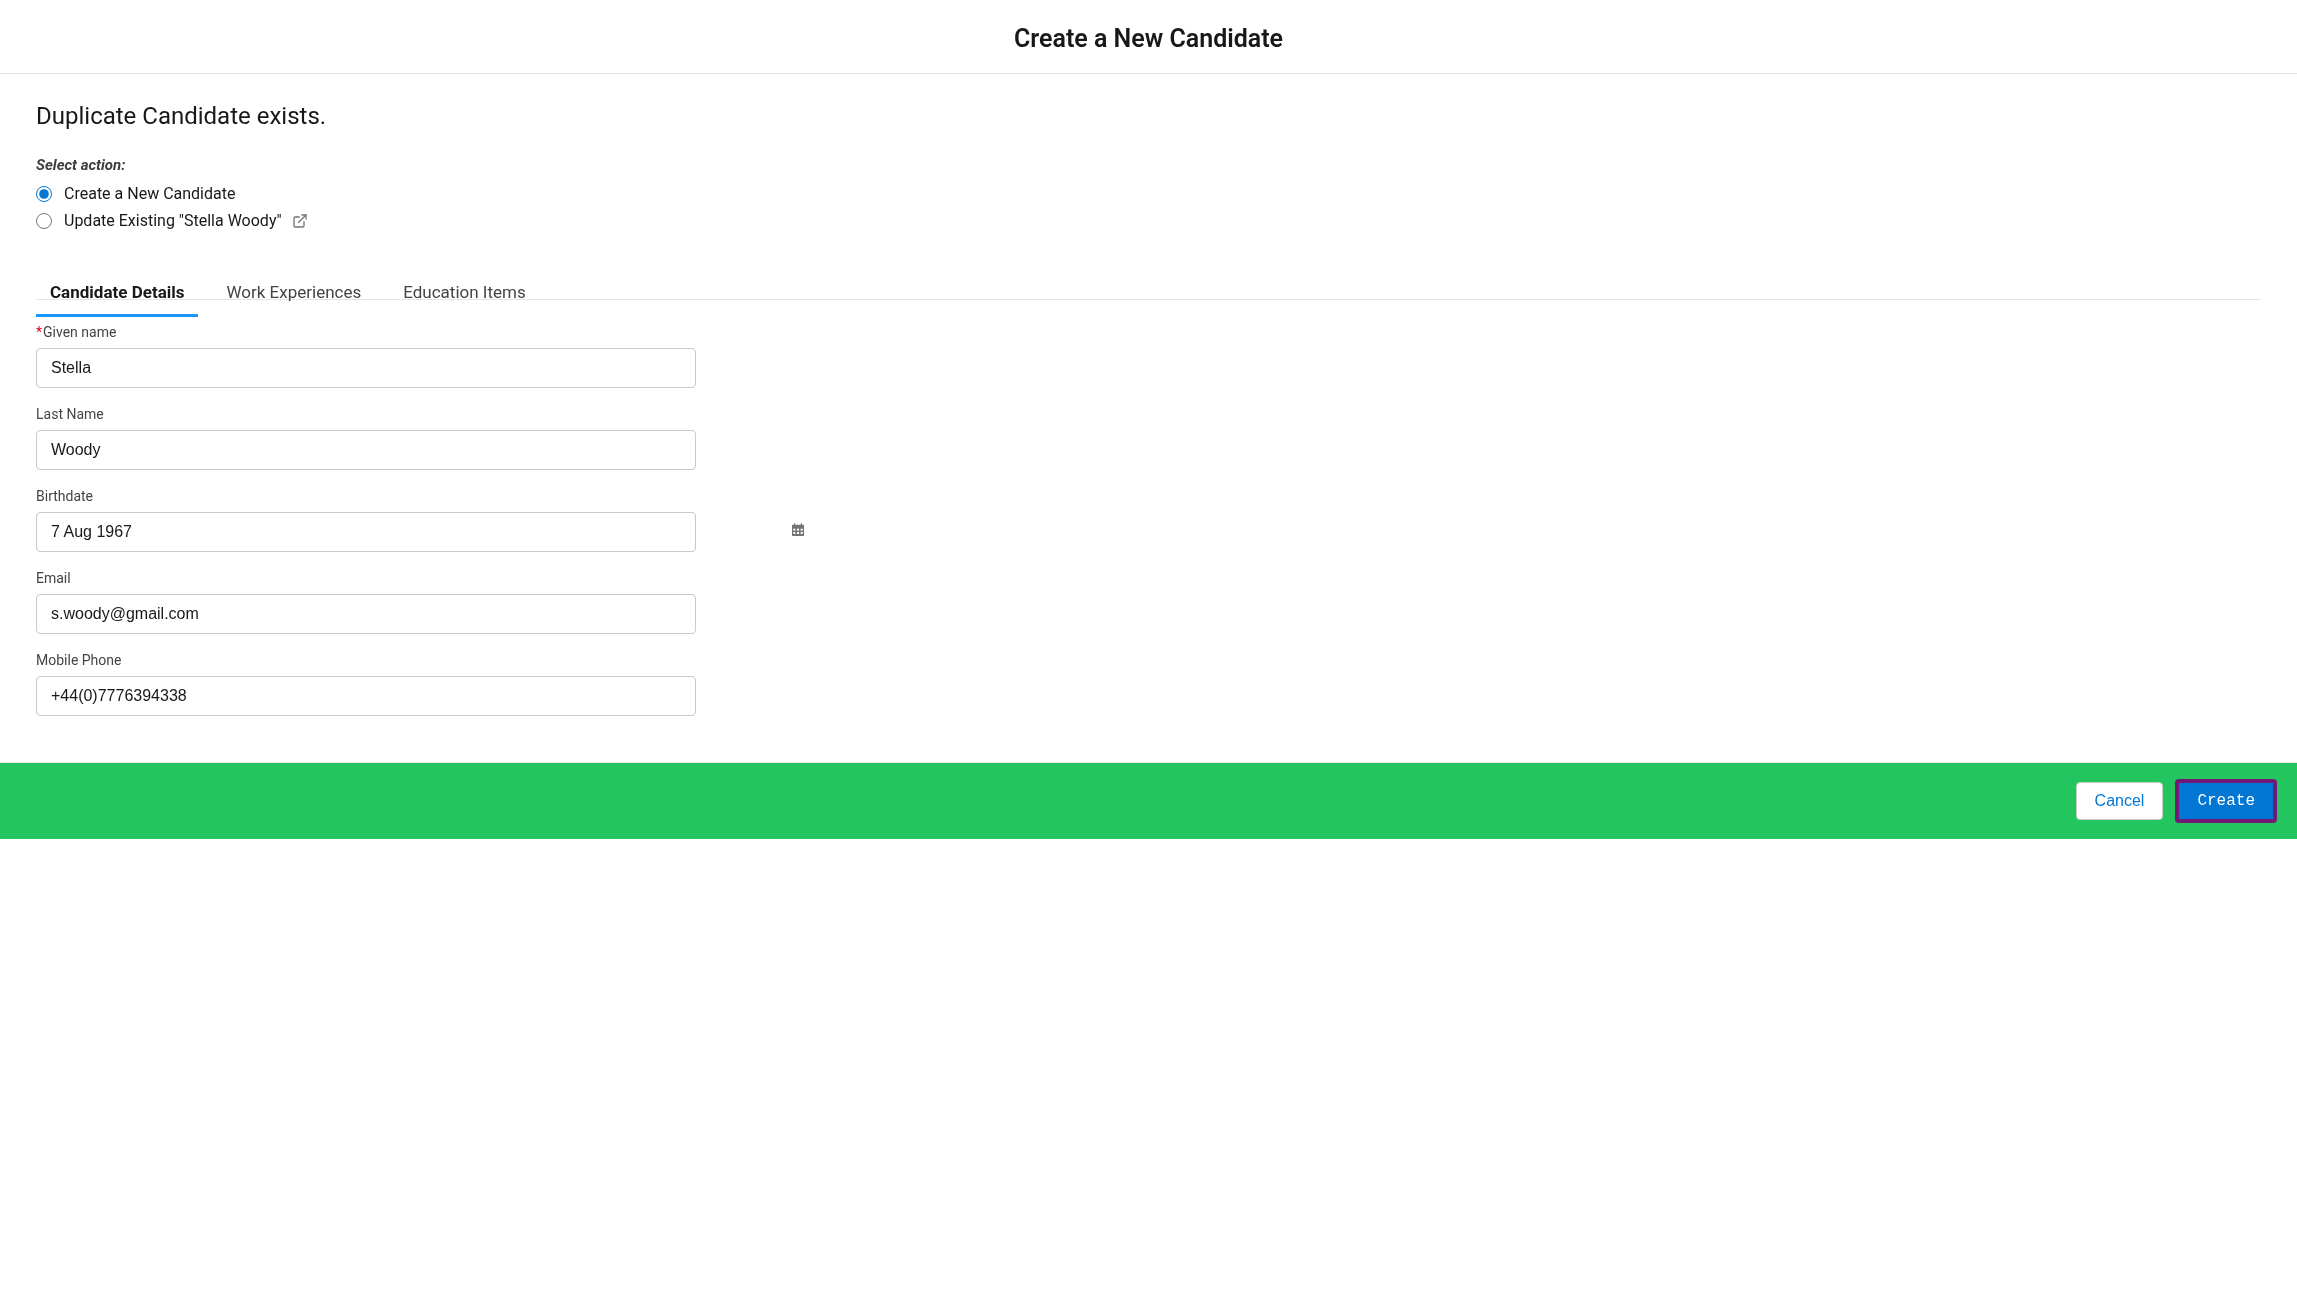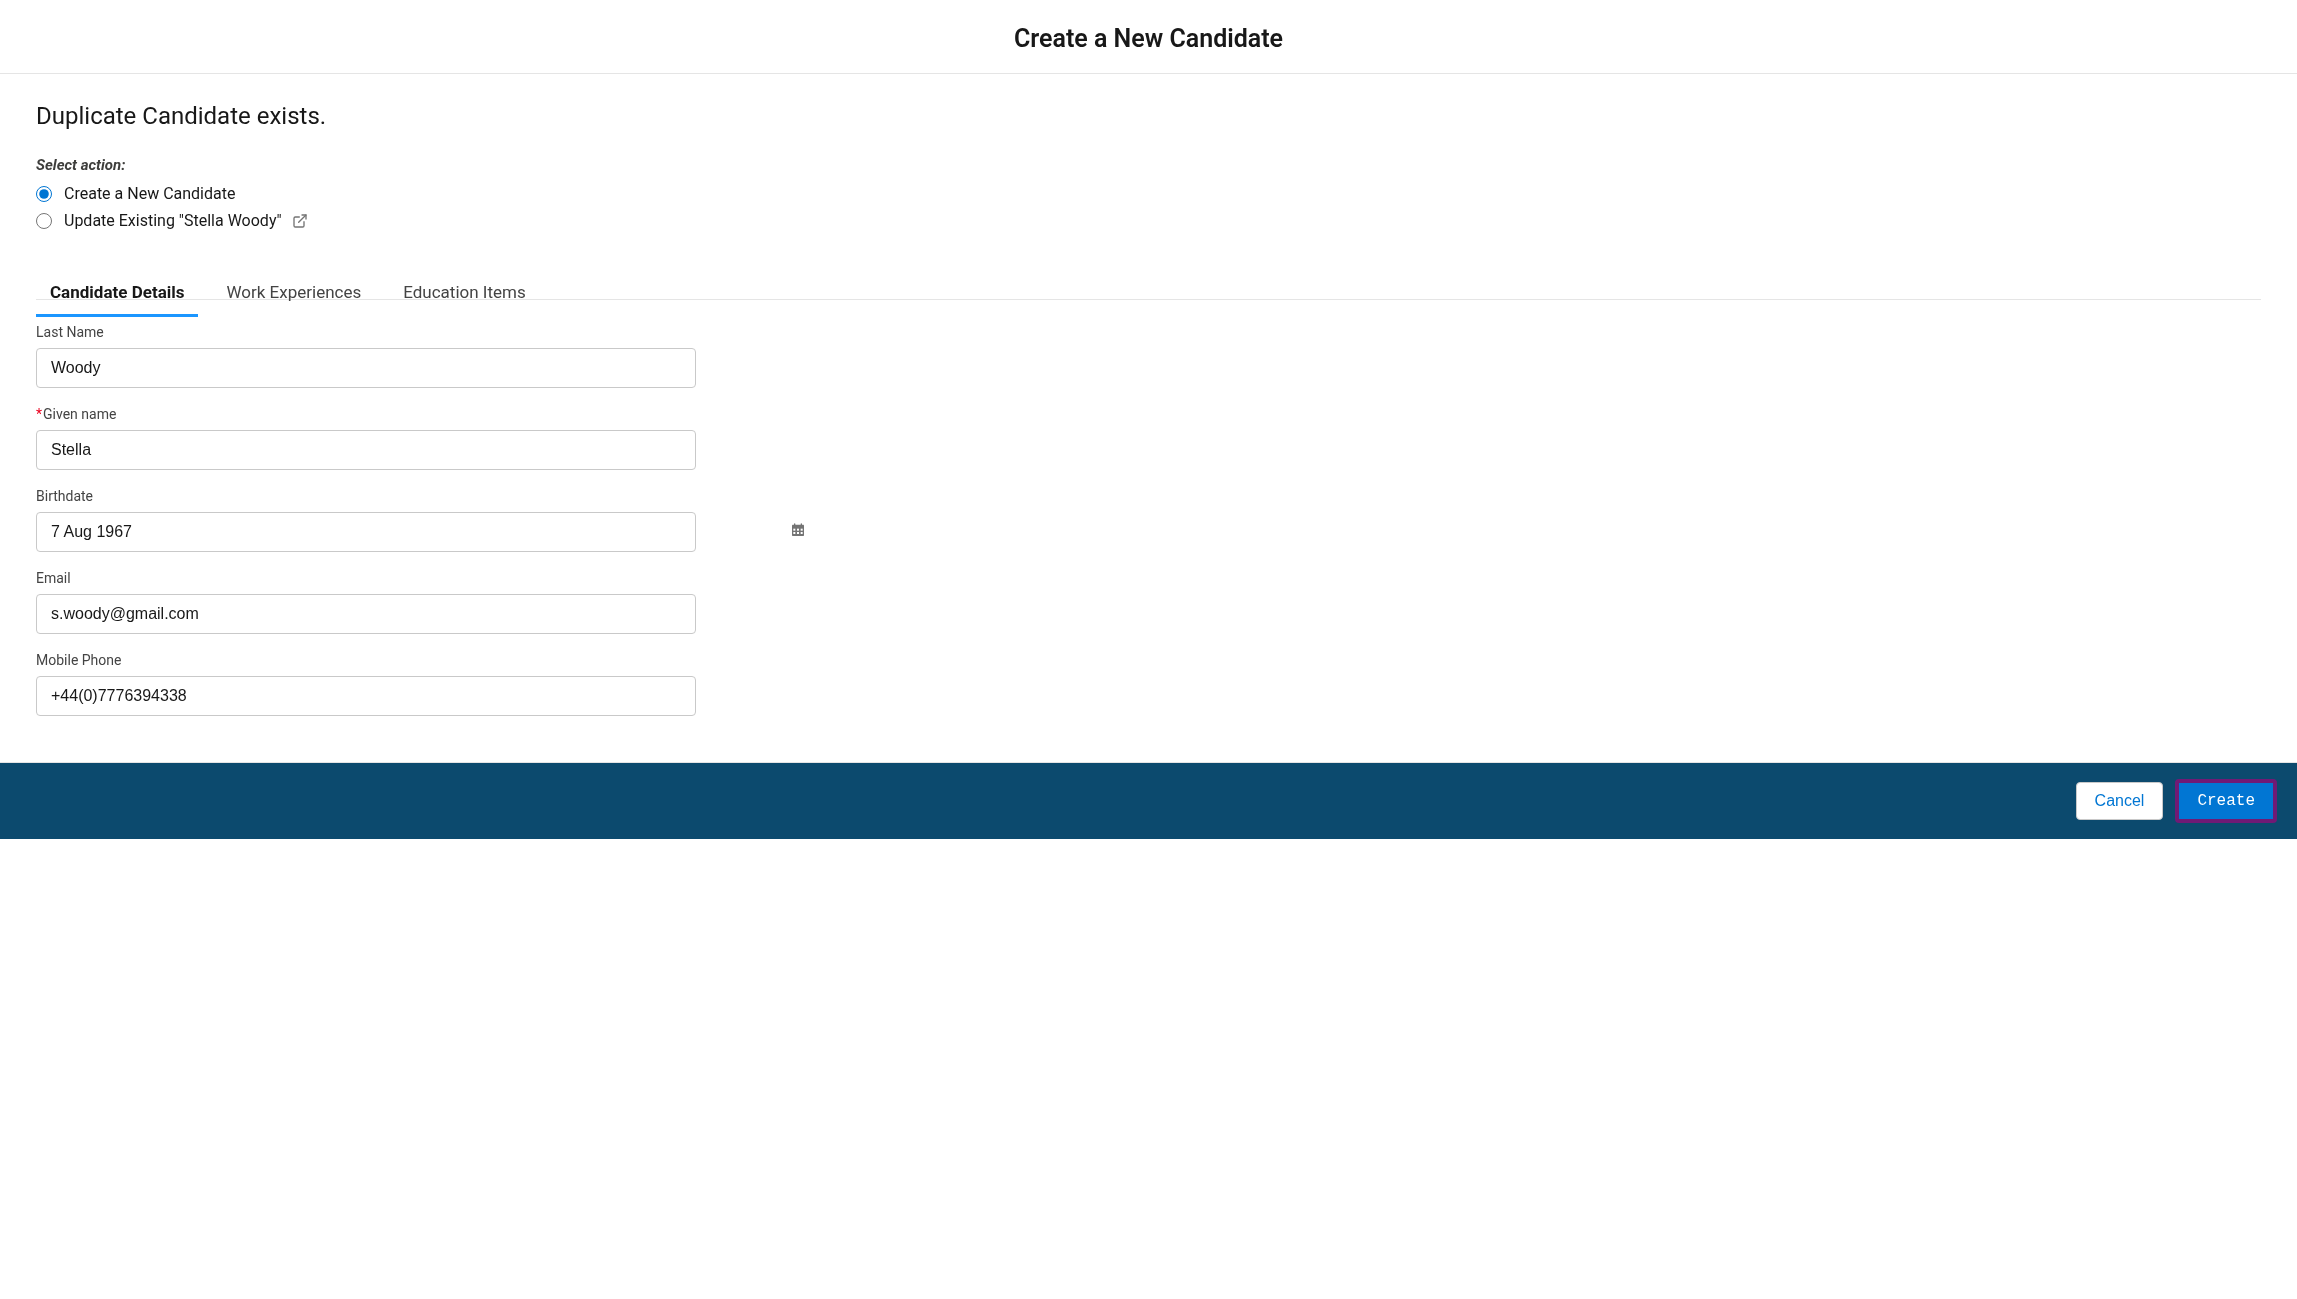--- a/index.html
+++ b/index.html
@@ -122,21 +122,21 @@
       top: 50%;
       transform: translateY(-50%);
       color: #747474;
       cursor: pointer;
     }
     .modal-footer {
       display: flex;
       justify-content: flex-end;
       align-items: center;
       padding: 16px 20px;
-      background: #0c4a6e;
+      background: #22c55e;
       border-top: 1px solid #e5e5e5;
       gap: 12px;
     }
     .btn {
       padding: 9px 18px;
       font-size: 16px;
       border-radius: 4px;
       cursor: pointer;
       border: 1px solid transparent;
     }
@@ -183,29 +183,29 @@
     </div>
   </div>
 
   <div class="tabs">
     <div class="tab active">Candidate Details</div>
     <div class="tab">Work Experiences</div>
     <div class="tab">Education Items</div>
   </div>
 
   <div class="form-field">
-    <label class="field-label">Last Name</label>
-    <input type="text" class="text-input" value="Woody" style="">
-  </div>
-
-  <div class="form-field">
     <label class="field-label">
       <span class="required-asterisk">*</span><span>Given name</span>
     </label>
     <input type="text" class="text-input" value="Stella" style="">
+  </div>
+
+  <div class="form-field">
+    <label class="field-label">Last Name</label>
+    <input type="text" class="text-input" value="Woody" style="">
   </div>
 
   <div class="form-field">
     <label class="field-label">Birthdate</label>
     <div class="date-input-wrapper">
       <input type="text" class="text-input" value="7 Aug 1967" style="">
       <span class="calendar-icon">
         <svg width="16" height="16" viewBox="0 0 24 24" fill="currentColor">
           <rect x="3" y="6" width="18" height="15" rx="1" fill="currentColor"></rect>
           <rect x="3" y="4" width="18" height="4" rx="1" fill="currentColor"></rect>

